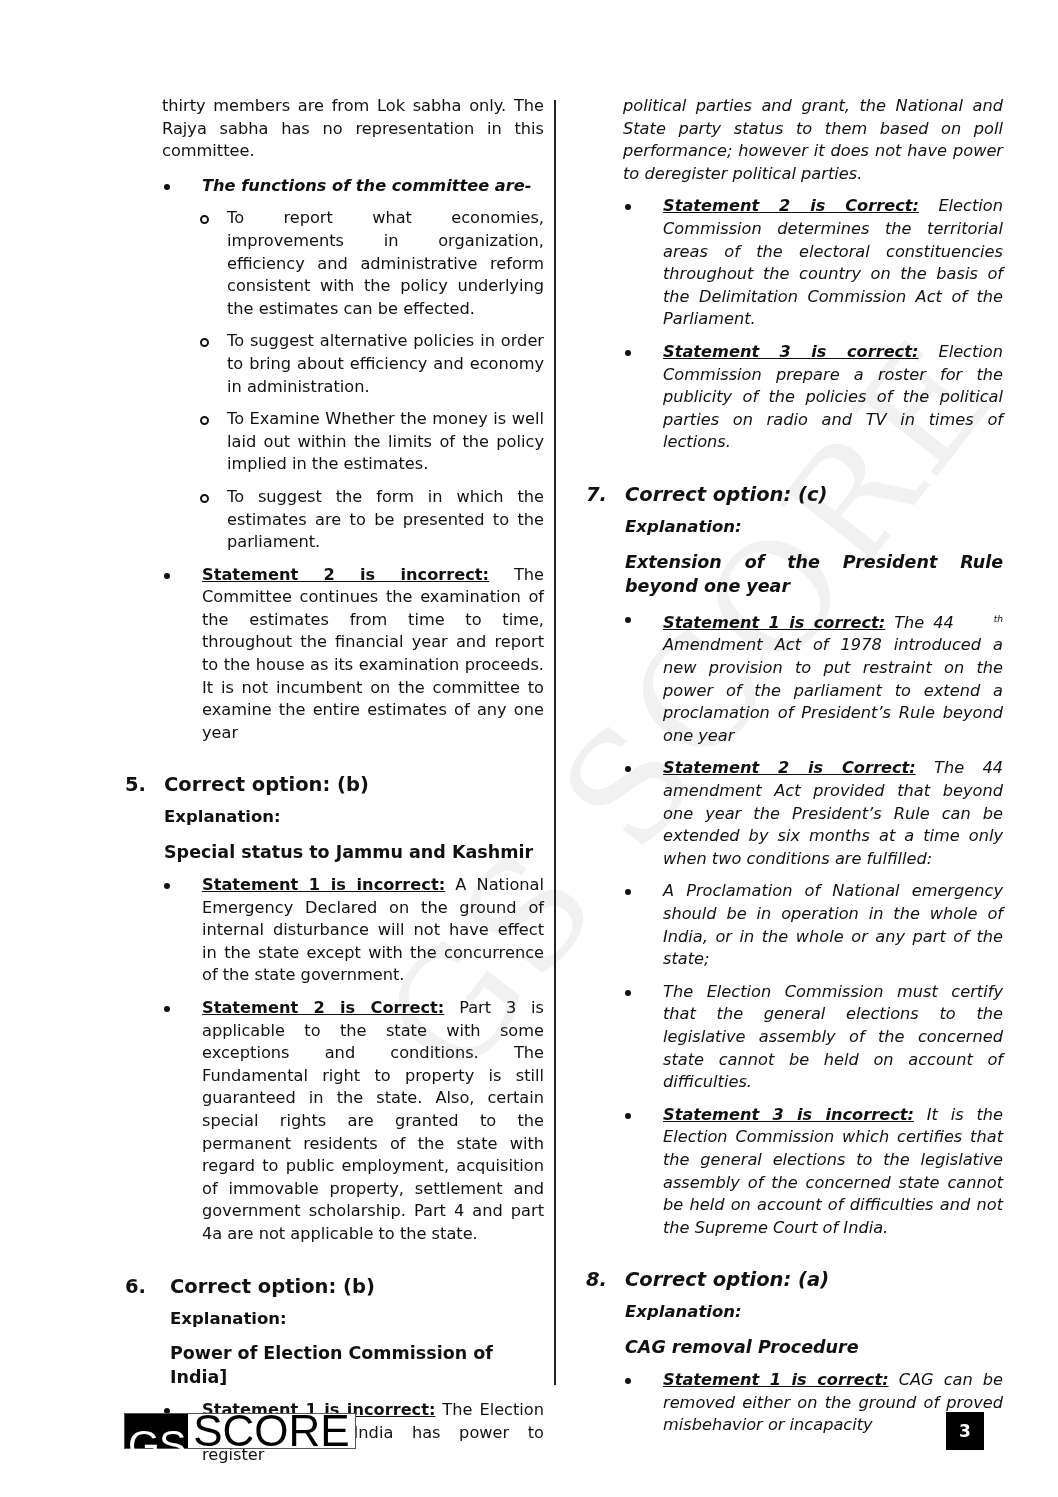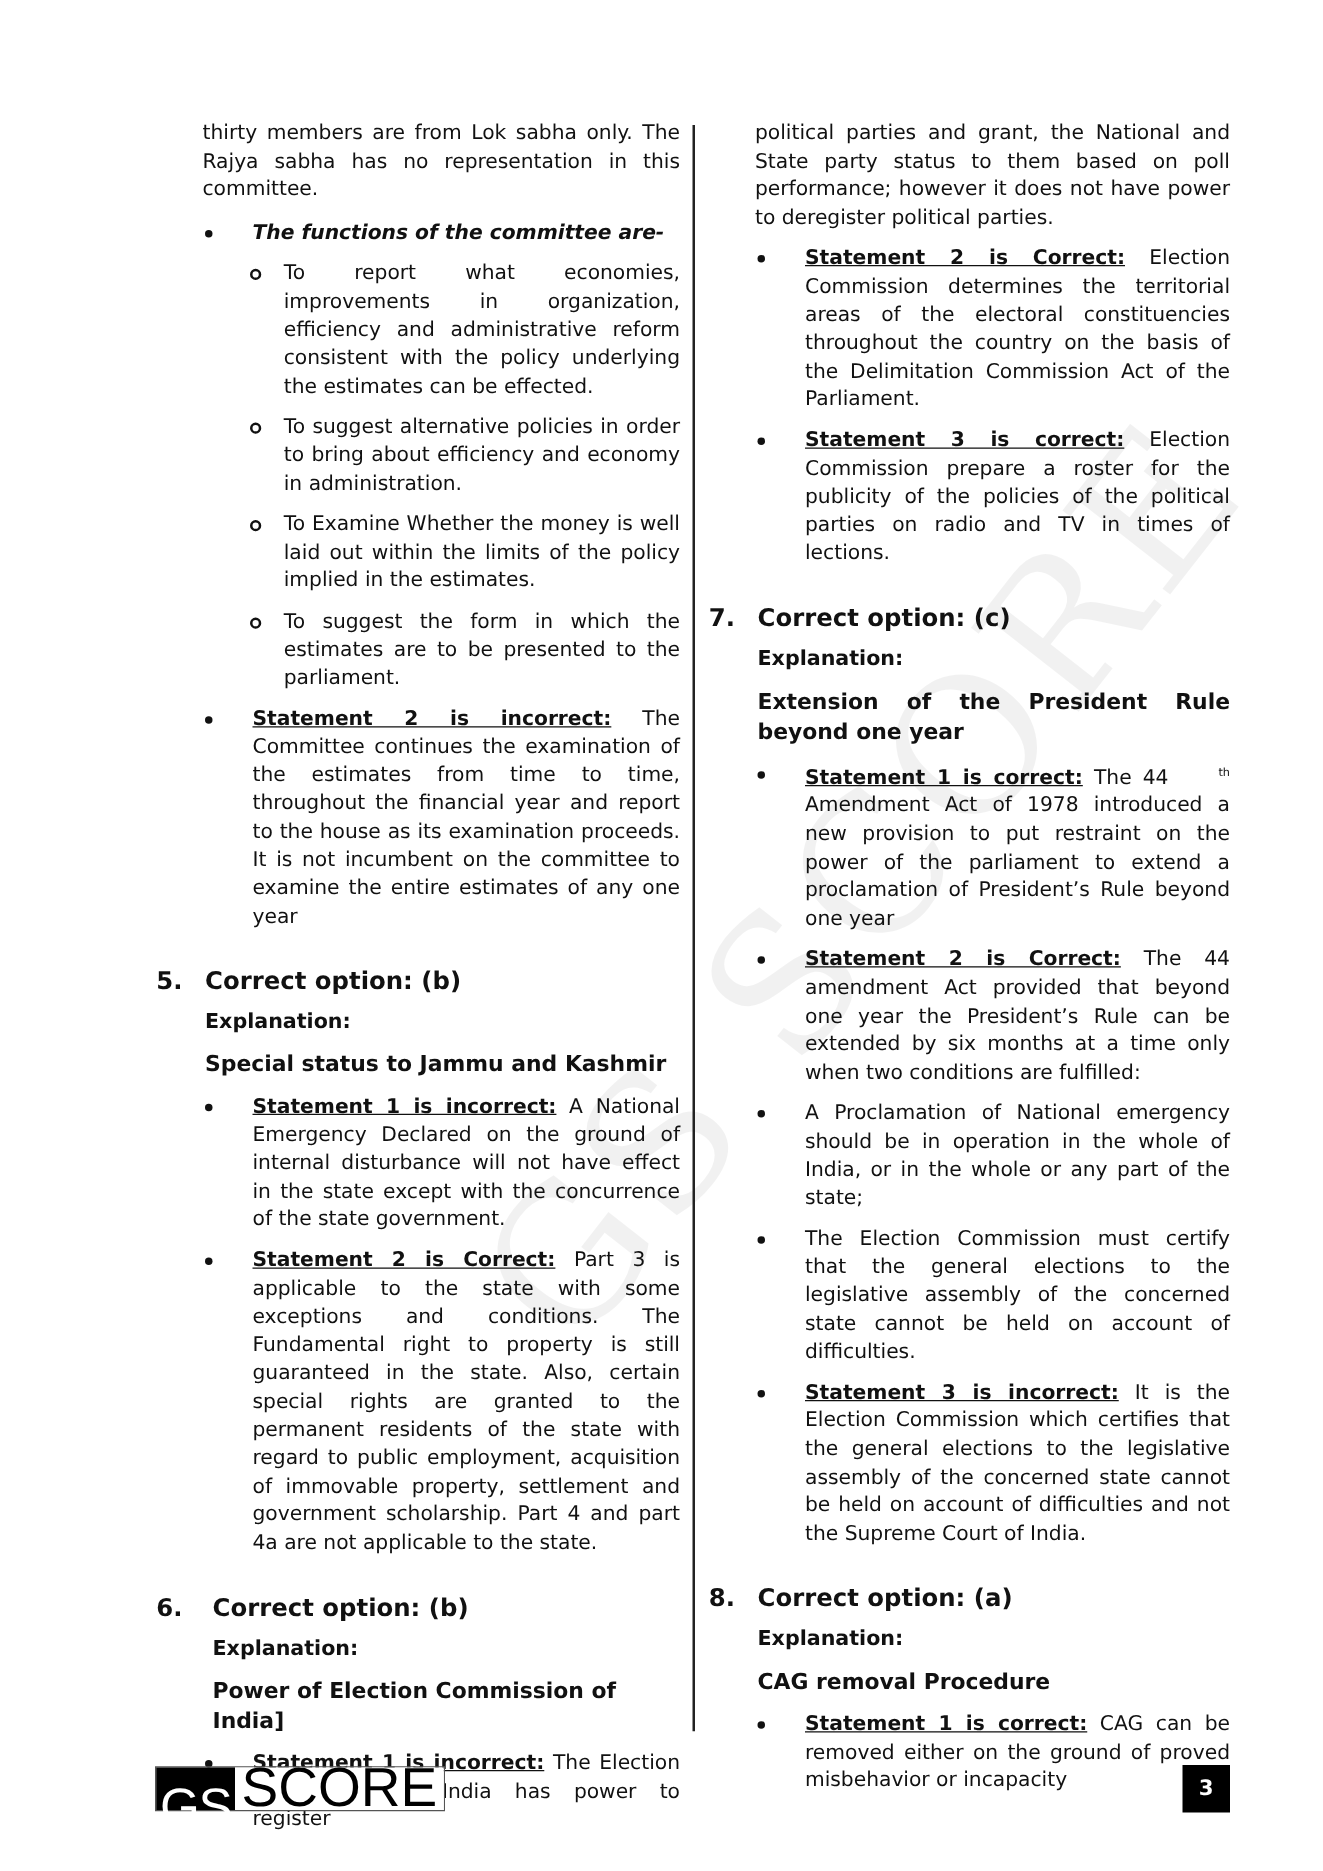--- a/index.html
+++ b/index.html
@@ -5,21 +5,21 @@
   html, body { margin: 0; padding: 0; background: #ffffff; }
   body { width: 1058px; height: 1497px; position: relative; overflow: hidden;
          font-family: "DejaVu Sans", sans-serif; color: #111; }
   .page { position: absolute; left: 0; top: 0; width: 1058px; height: 1497px; }
   .watermark { position: absolute; left: 250px; top: 620px; transform: rotate(-52deg);
                transform-origin: center; font-family: "DejaVu Serif", serif; font-size: 150px;
                color: rgba(0,0,0,0.055); letter-spacing: 6px; white-space: nowrap; pointer-events: none; }
   .divider { position: absolute; left: 554px; top: 100px; width: 2px; height: 1285px; background: #222; }
   .col { position: absolute; top: 95px; font-size: 16.2px; line-height: 22.6px; }
   .col.left { left: 120px; width: 424px; }
-  .col.right { left: 562px; width: 422px; }
+  .col.right { left: 581px; width: 422px; font-style: italic; }
   p { margin: 0; text-align: justify; }
   .indent-text { margin-left: 42px; }
   .bullet { position: relative; padding-left: 82px; margin-top: 10px; }
   .bullet .dot { position: absolute; left: 44px; top: 9px; width: 6px; height: 6px; border-radius: 50%; background: #111; }
   .sub { position: relative; padding-left: 107px; margin-top: 10px; }
   .sub .ring { position: absolute; left: 80px; top: 8px; width: 5px; height: 5px; border: 2px solid #111; border-radius: 50%; }
   .lead { font-weight: bold; text-decoration: underline; }
   .italic-head { font-weight: bold; font-style: italic; }
   .q-head { position: relative; margin-top: 28px; font-weight: bold; font-size: 19.5px; line-height: 26px; padding-left: 44px; }
   .q-head .num { position: absolute; left: 5px; }

